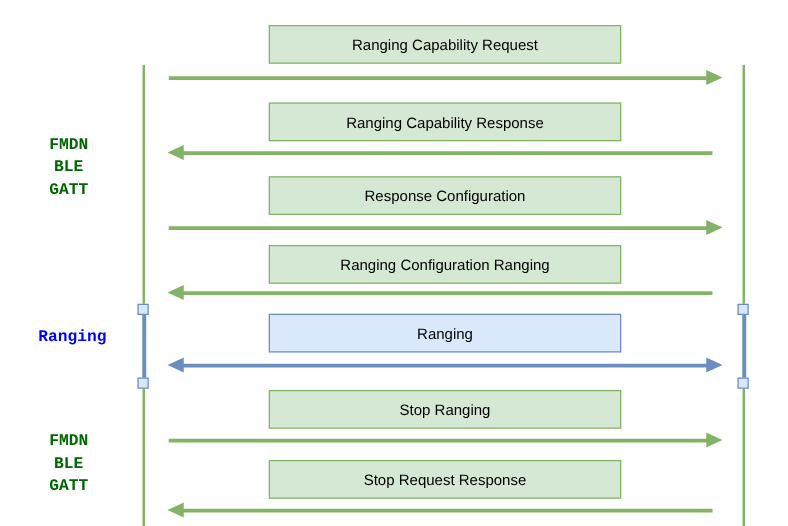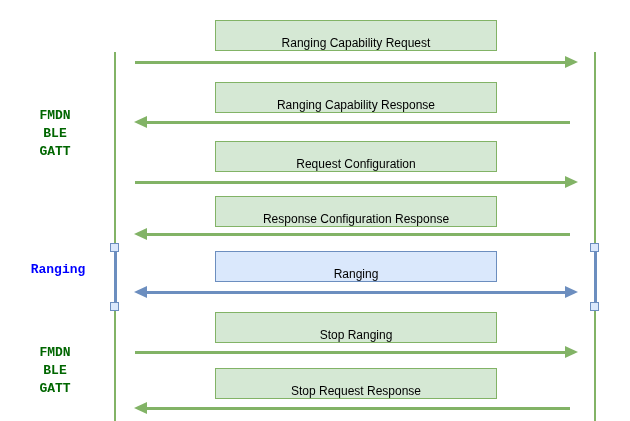--- a/index.html
+++ b/index.html
@@ -18,21 +18,21 @@
   .endpoint{
     position:absolute;left:-4px;width:7px;height:7px;
     background:var(--blue-fill);border:1.5px solid var(--blue-stroke);
   }
   .ep-top{top:191px;}
   .ep-bottom{top:250px;}
   
   .msg-box{
     position:absolute;left:215px;width:282px;height:31px;
     box-sizing:border-box;
-    display:flex;align-items:flex-end;justify-content:center;
+    display:flex;align-items:center;justify-content:center;
     font-size:12px;color:var(--text);
   }
   .msg-box.green{background:var(--green-fill);border:1.5px solid var(--green-stroke);}
   .msg-box.blue{background:var(--blue-fill);border:1.5px solid var(--blue-stroke);}
   .b1{top:20px}.b2{top:82px}.b3{top:141px}.b4{top:196px}.b5{top:251px}.b6{top:312px}.b7{top:368px}
   
   .arrow{position:absolute;left:134px;width:444px;height:12px;}
   .a1{top:56px}.a2{top:116px}.a3{top:176px}.a4{top:228px}.a5{top:286px}.a6{top:346px}.a7{top:402px}
   .arrow .line{position:absolute;top:4.5px;height:3px;}
   .arrow.dir-right .line{left:1px;right:11px;}
@@ -98,29 +98,29 @@
 
   <div class="msg-box green b2">
     <span>Ranging Capability Response</span>
   </div>
   <div class="arrow green dir-left a2">
     <div class="line"></div>
     <div class="head head-left"></div>
   </div>
 
   <div class="msg-box green b3">
-    <span>Request Configuration</span>
+    <span>Response Configuration</span>
   </div>
   <div class="arrow green dir-right a3">
     <div class="line"></div>
     <div class="head head-right"></div>
   </div>
 
   <div class="msg-box green b4">
-    <span>Response Configuration Response</span>
+    <span>Ranging Configuration Ranging</span>
   </div>
   <div class="arrow green dir-left a4">
     <div class="line"></div>
     <div class="head head-left"></div>
   </div>
 
   <div class="msg-box blue b5">
     <span>Ranging</span>
   </div>
   <div class="arrow blue dir-both a5">

